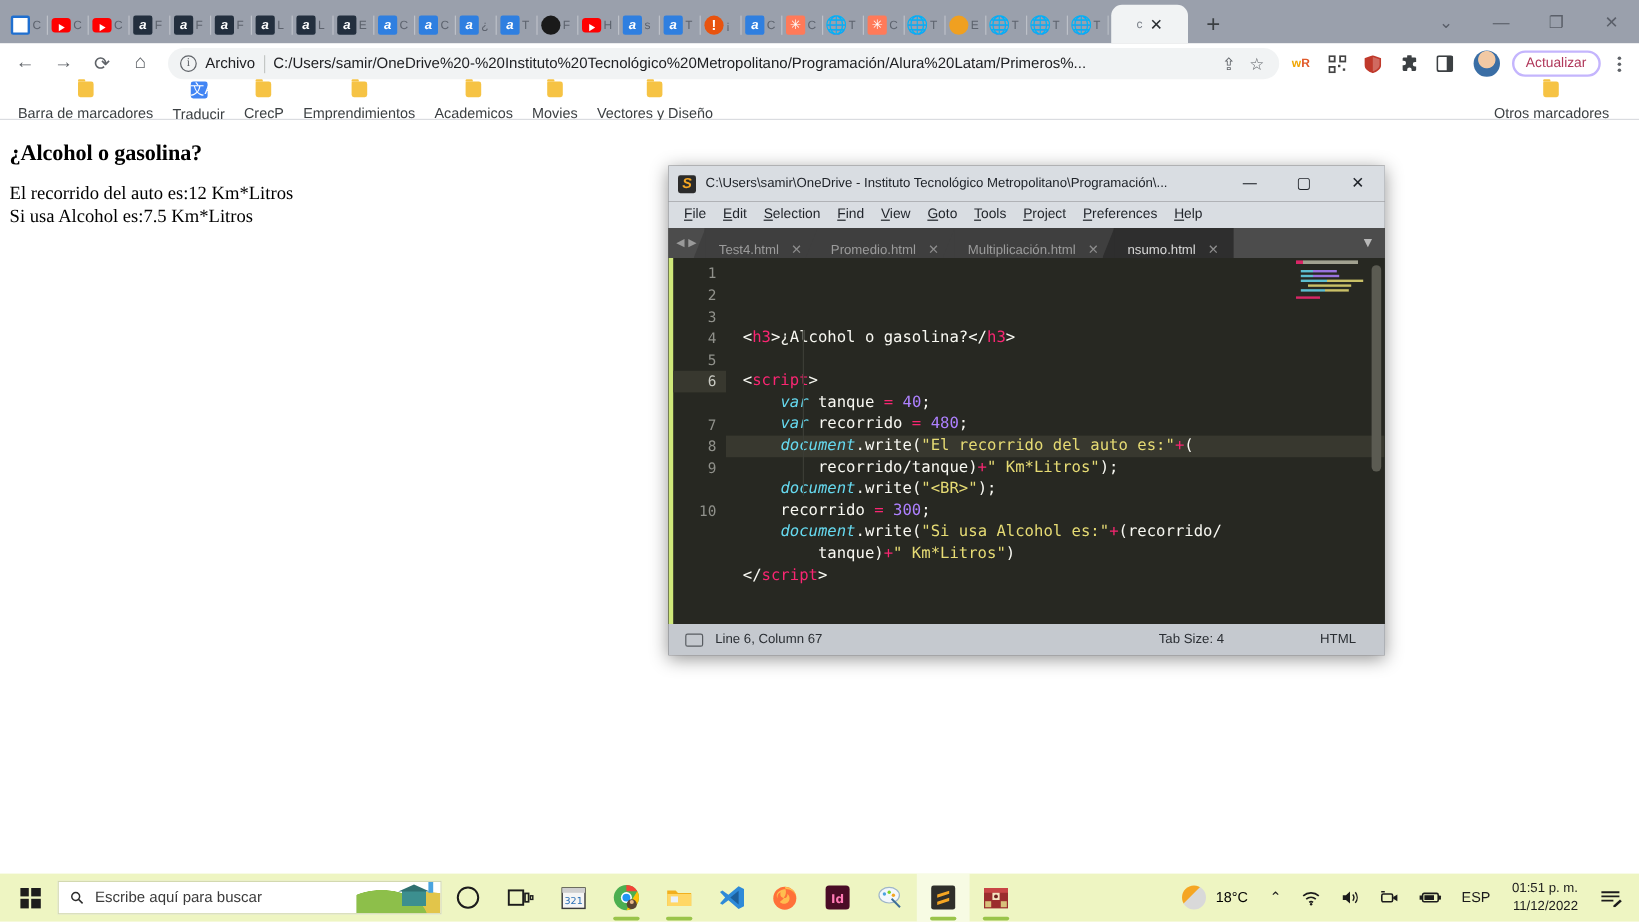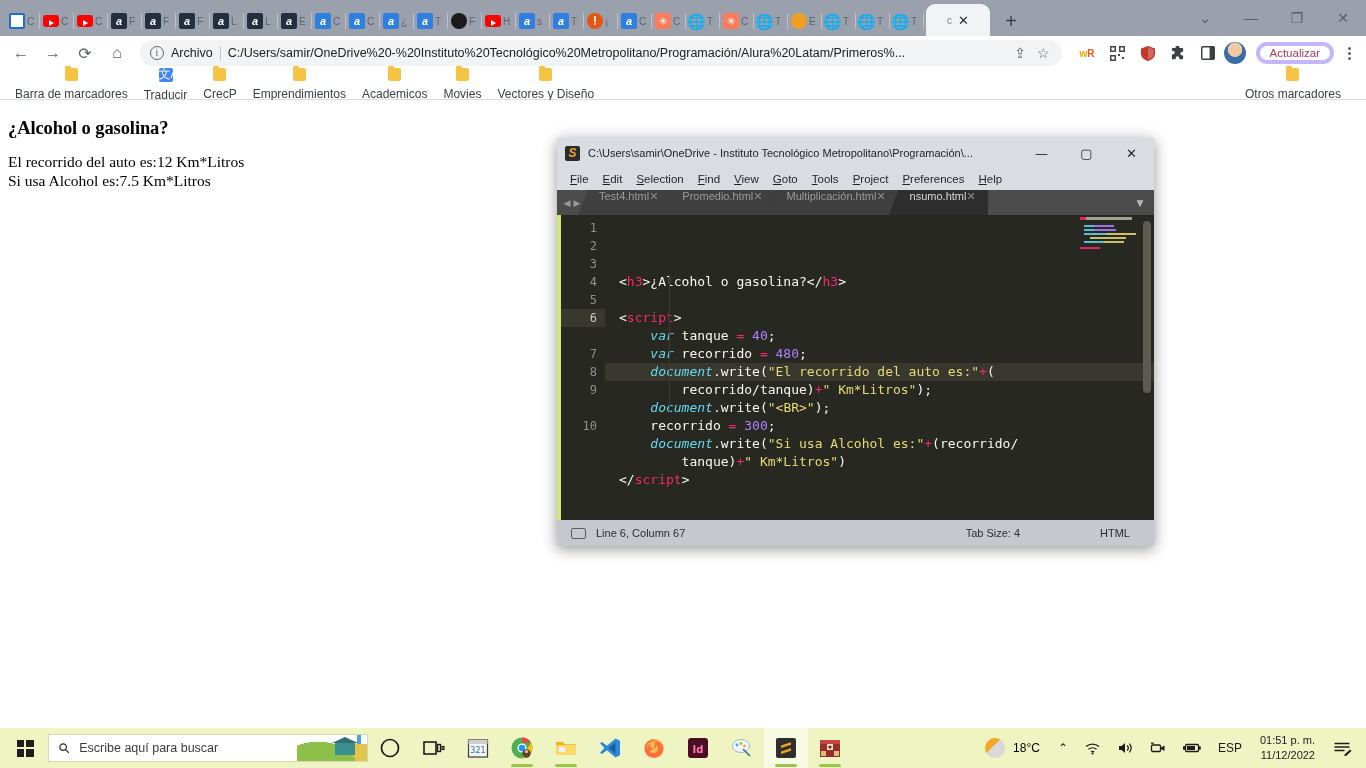--- a/index.html
+++ b/index.html
@@ -131,25 +131,25 @@
   #omnibox .url {
     font-size: 12.5px; color: #202124;
     white-space: nowrap; overflow: hidden;
     flex: 1 1 auto; min-width: 0;
   }
   #omnibox .om-act {
     font-size: 14px; color: #5f6368; flex: 0 0 auto; padding: 0 2px;
   }
   .ext-icon {
     width: 22px; height: 22px; margin: 0 3px;
-    display: flex; align-items: center; justify-content: flex-end;
+    display: flex; align-items: center; justify-content: flex-start;
     font-size: 12px; flex: 0 0 auto;
   }
   #update-btn {
-    border: 4px solid #c4b5fd; border-radius: 12px;
+    border: 2px solid #c4b5fd; border-radius: 12px;
     height: 22px; padding: 0 10px;
     display: flex; align-items: center;
     font-size: 11.5px; color: #b0375a;
     margin-left: 4px; flex: 0 0 auto;
   }
   #avatar {
     width: 22px; height: 22px; border-radius: 50%;
     background: radial-gradient(circle at 50% 35%, #f2c9a4 0 38%, #3a6ea5 42% 100%);
     margin: 0 4px; flex: 0 0 auto;
   }
@@ -248,21 +248,21 @@
   #st-tabbar {
     height: 25px; background: #4c4c4c;
     display: flex; align-items: stretch; flex: 0 0 25px;
     position: relative;
   }
   #st-tab-arrows {
     width: 30px; display: flex; align-items: center; justify-content: center;
     gap: 3px; color: #9a9a9a; font-size: 9px; flex: 0 0 30px;
   }
   .st-tab {
-    display: flex; align-items: flex-start; gap: 0;
+    display: flex; align-items: flex-end; gap: 10px;
     padding: 0 12px;
     font-size: 11px; color: #9b9b9b;
     background: #3f3f3f;
     position: relative;
     font-family: "Liberation Sans", sans-serif;
   }
   .st-tab::before {
     content: ""; position: absolute; left: -9px; top: 0; bottom: 0;
     width: 10px; background: #3f3f3f;
     clip-path: polygon(100% 0, 100% 100%, 0 100%);

